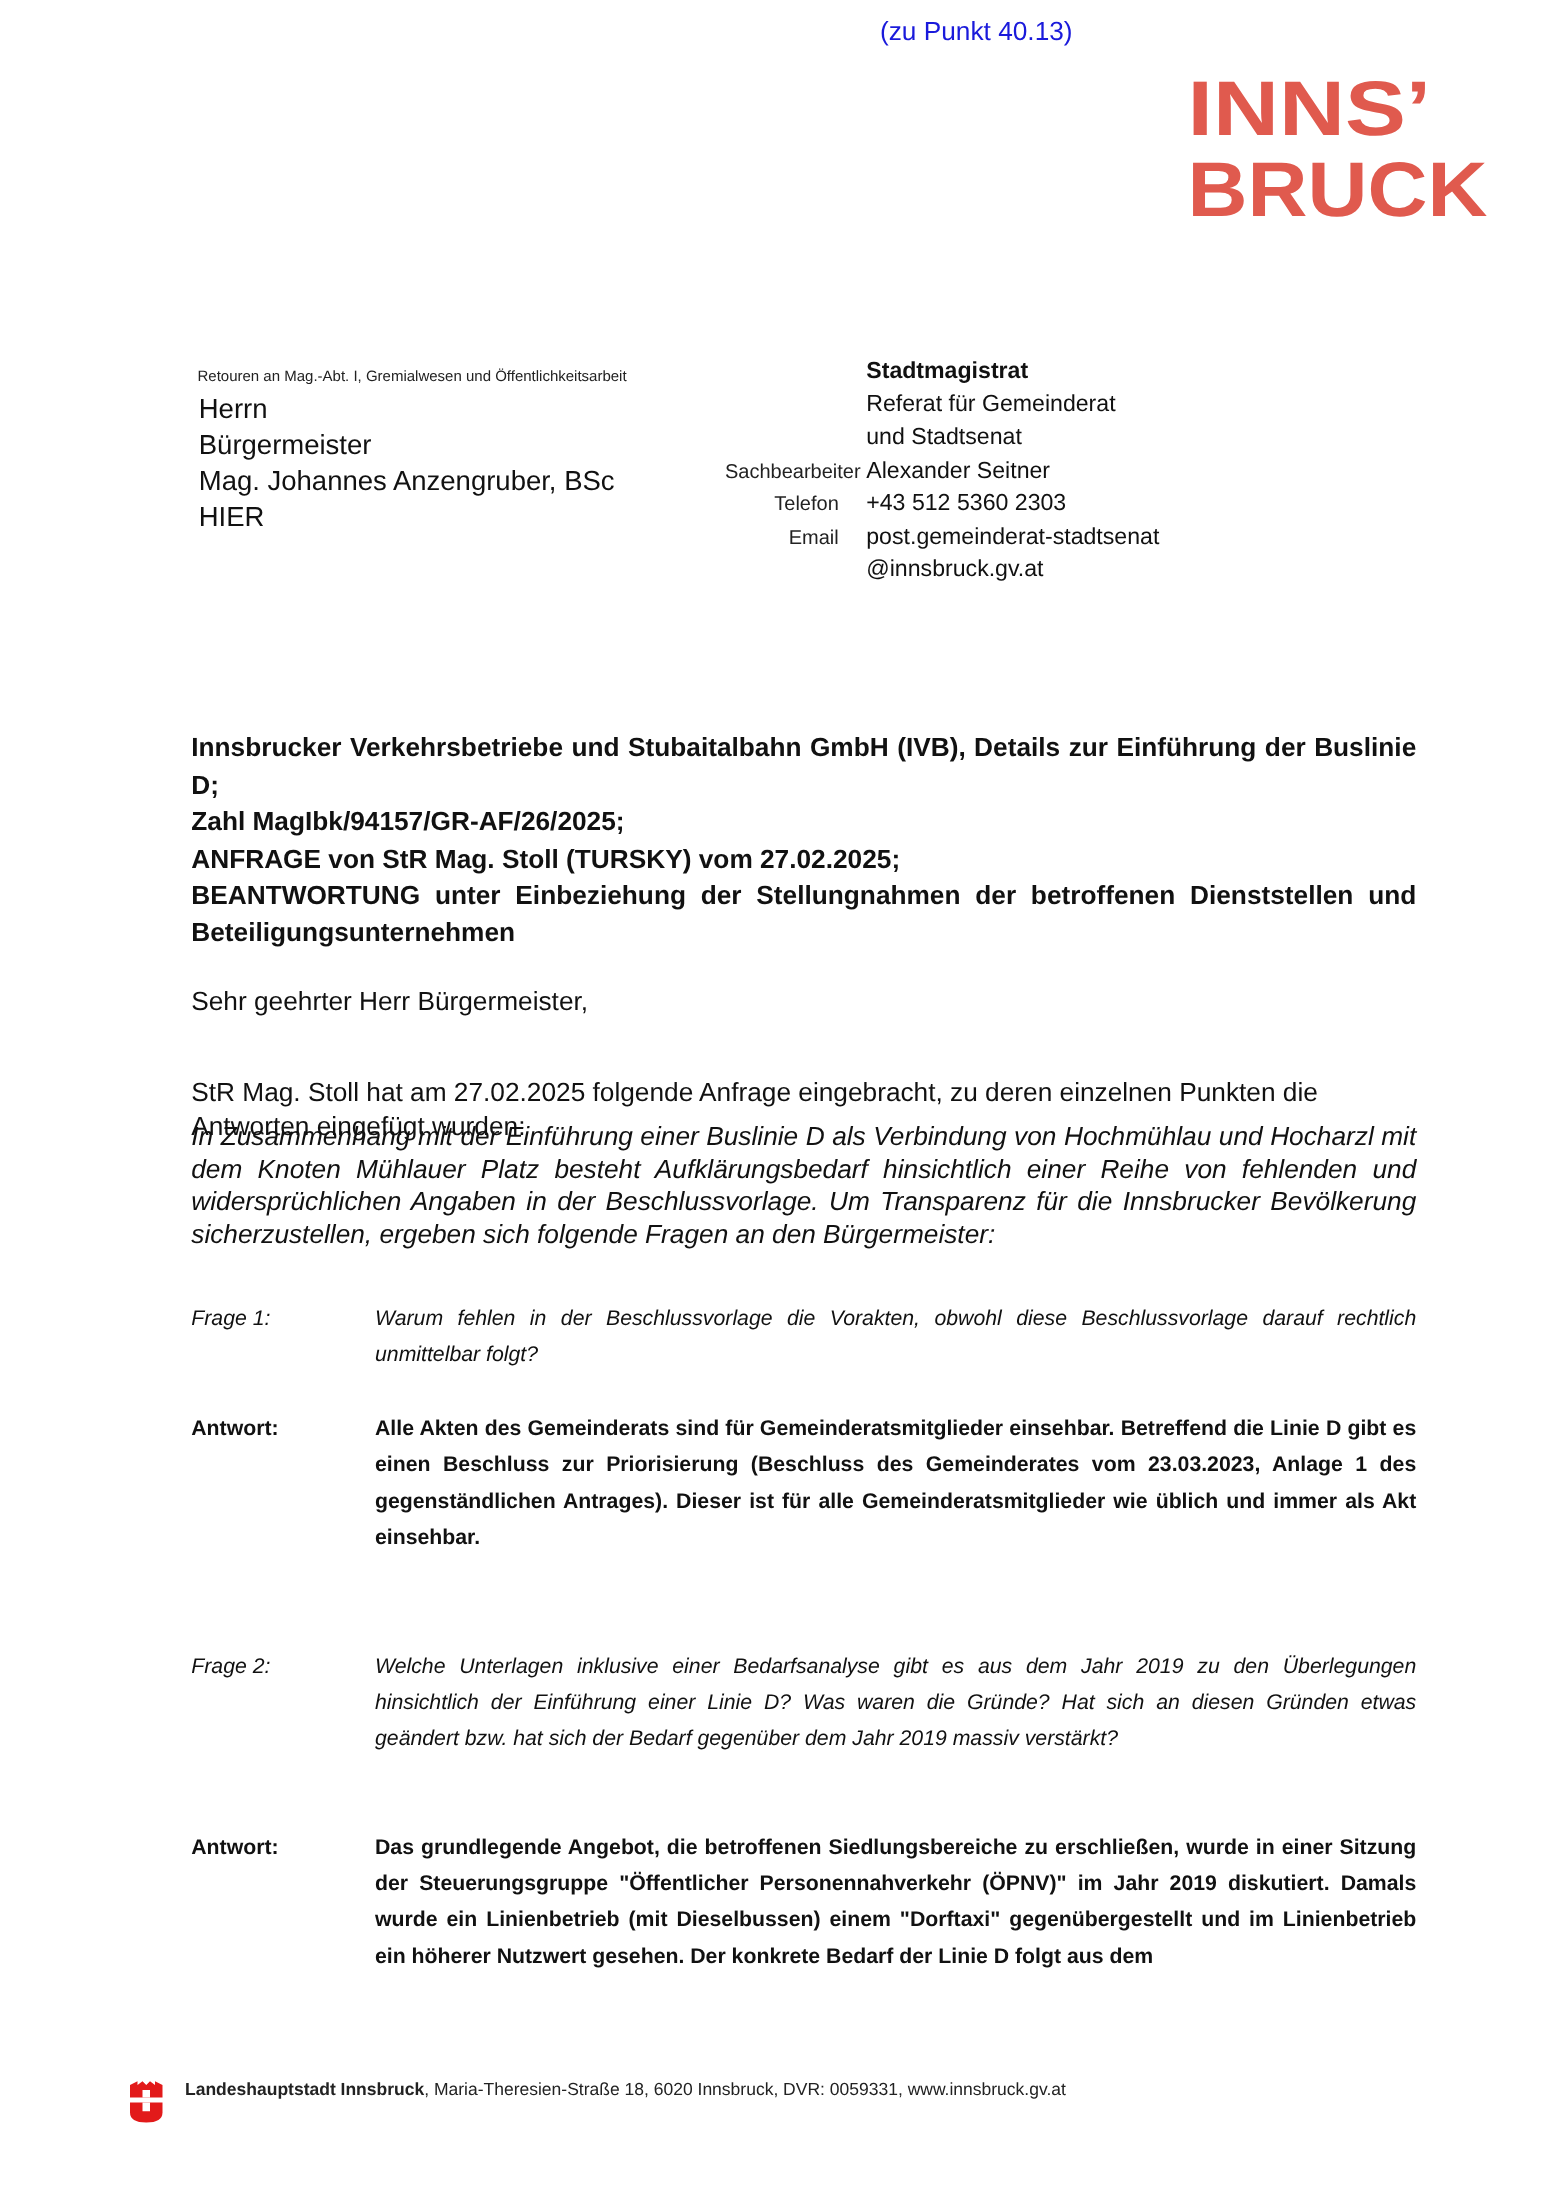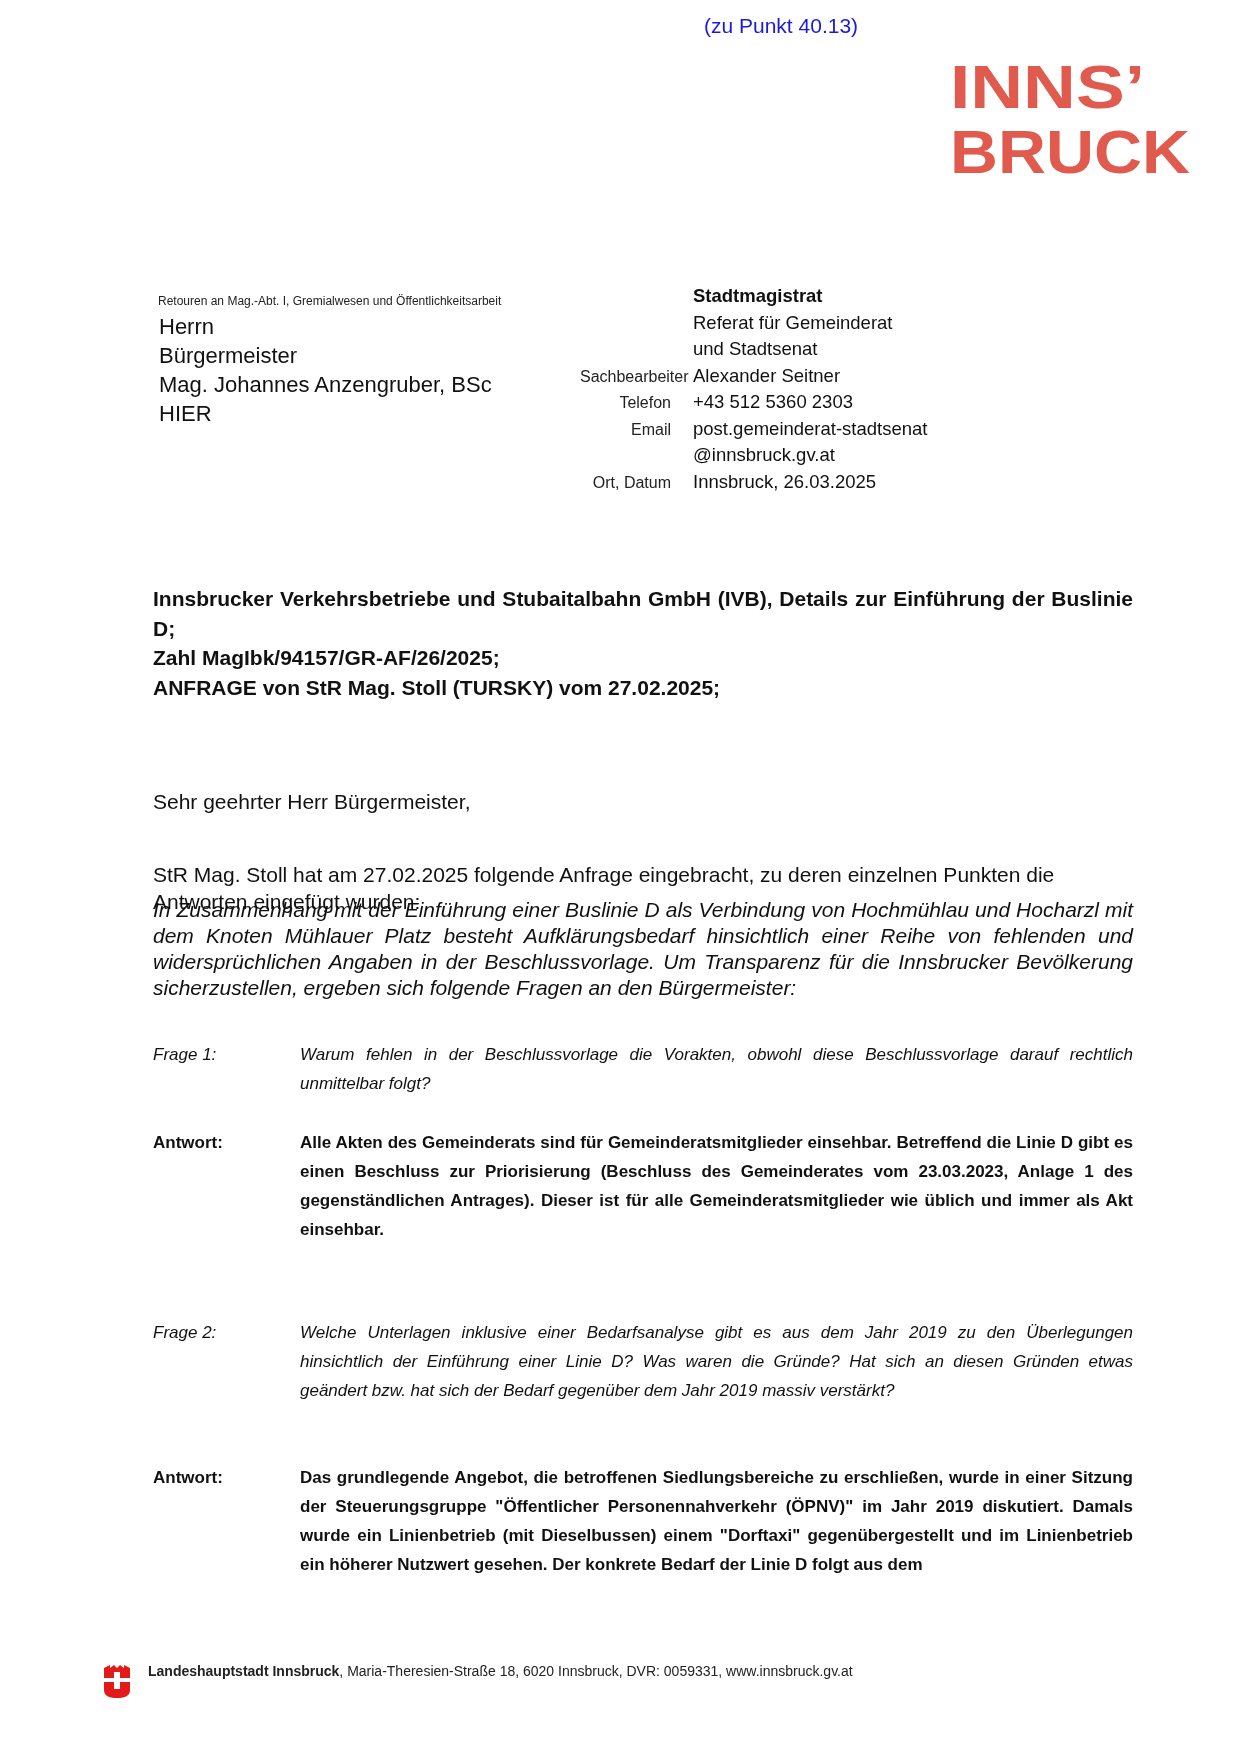--- a/index.html
+++ b/index.html
@@ -74,30 +74,27 @@
       <span class="info-val">+43 512 5360 2303</span>
     </div>
   <div class="info-row">
       <span class="info-label">Email</span>
       <span class="info-val">post.gemeinderat-stadtsenat</span>
     </div>
   <div class="info-row">
       <span class="info-label"></span>
       <span class="info-val">@innsbruck.gv.at</span>
     </div>
-  <div class="info-row">
-      <span class="info-label">Ort, Datum</span>
-      <span class="info-val">Innsbruck, 26.03.2025</span>
-    </div>
 </div>
 
 <div class="abs subject">
   <div>Innsbrucker Verkehrsbetriebe und Stubaitalbahn GmbH (IVB), Details zur Einführung der Buslinie D;</div>
   <div>Zahl MagIbk/94157/GR-AF/26/2025;</div>
   <div>ANFRAGE von StR Mag. Stoll (TURSKY) vom 27.02.2025;</div>
+  <div>BEANTWORTUNG unter Einbeziehung der Stellungnahmen der betroffenen Dienststellen und Beteiligungsunternehmen</div>
 </div>
 
 <div class="abs body greet">Sehr geehrter Herr Bürgermeister,</div>
 <div class="abs body intro">StR Mag. Stoll hat am 27.02.2025 folgende Anfrage eingebracht, zu deren einzelnen Punkten die Antworten eingefügt wurden:</div>
 <div class="abs body italic-intro">In Zusammenhang mit der Einführung einer Buslinie D als Verbindung von Hochmühlau und Hocharzl mit dem Knoten Mühlauer Platz besteht Aufklärungsbedarf hinsichtlich einer Reihe von fehlenden und widersprüchlichen Angaben in der Beschlussvorlage. Um Transparenz für die Innsbrucker Bevölkerung sicherzustellen, ergeben sich folgende Fragen an den Bürger­meister:</div>
 
 <div class="abs qa q" style="top:1040px;">
   <div class="qa-label">Frage 1:</div>
   <div class="qa-text">Warum fehlen in der Beschlussvorlage die Vorakten, obwohl diese Beschlussvor­lage darauf rechtlich unmittelbar folgt?</div>
 </div>

